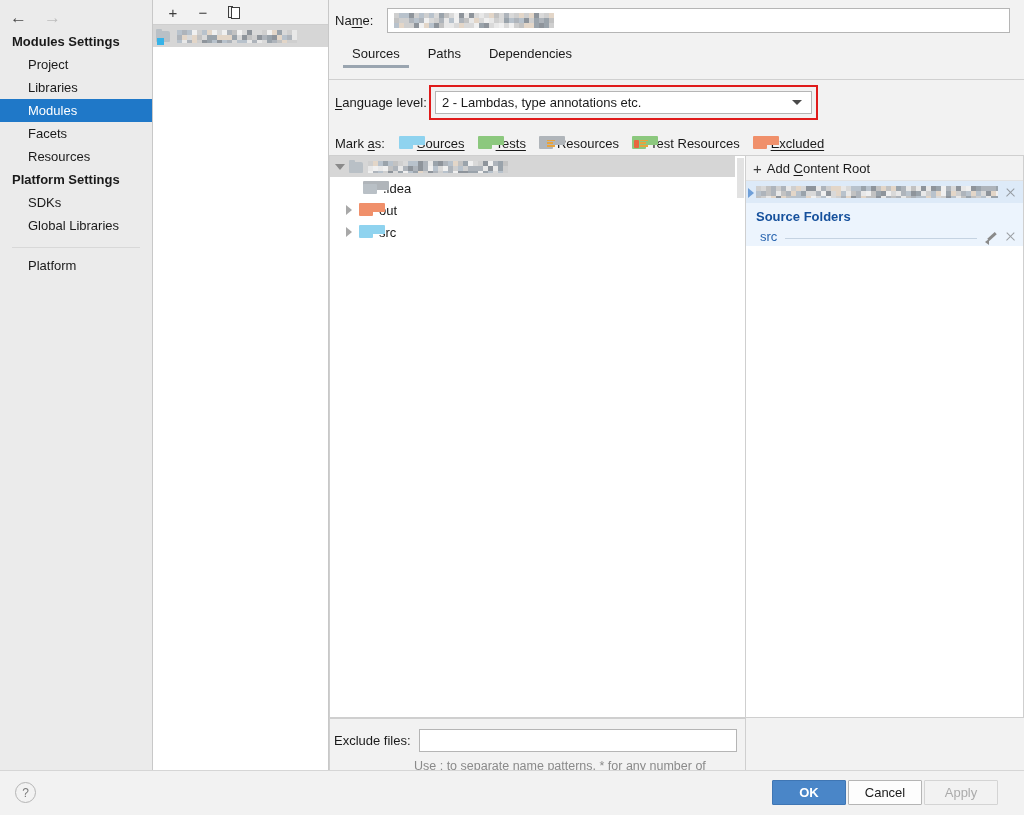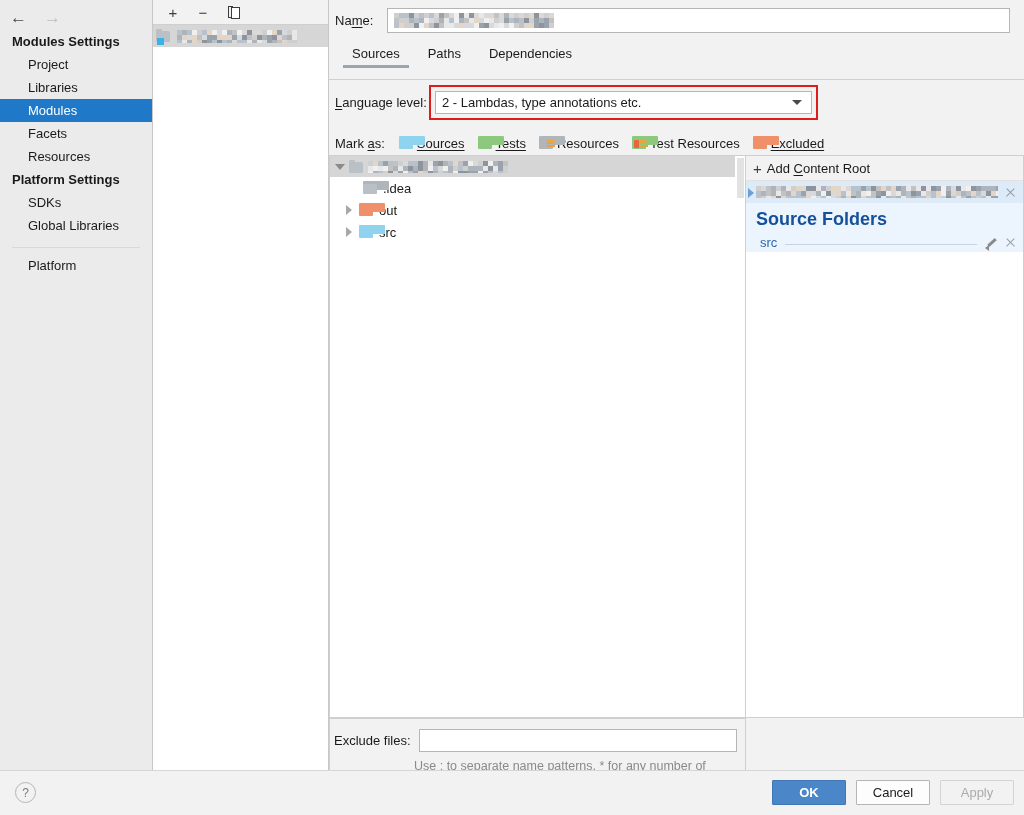--- a/index.html
+++ b/index.html
@@ -158,21 +158,21 @@
     height: 22px; display: flex; align-items: center; padding: 0 6px 0 10px; gap: 6px;
     background: #ddeaf8;
   }
   .rp-root .blur { flex: 1; }
   .xico { width: 13px; height: 13px; position: relative; flex: none; opacity: .55; }
   .xico:before, .xico:after {
     content: ""; position: absolute; left: 1px; top: 6px; width: 11px; height: 1.4px; background: #5a5a5a;
   }
   .xico:before { transform: rotate(45deg); }
   .xico:after  { transform: rotate(-45deg); }
-  .rp-section { padding: 6px 0 2px 10px; font-size: 18px; font-weight: bold; color: #15509c; }
+  .rp-section { padding: 6px 0 2px 10px; font-size: 13px; font-weight: bold; color: #15509c; }
   .rp-item { display: flex; align-items: center; height: 20px; padding: 0 6px 0 14px; gap: 6px; }
   .rp-item .txt { color: #2a66b0; font-size: 13px; }
   .rp-item .dots { flex: 1; border-bottom: 1px solid #c5d3e2; margin: 0 2px 4px 2px; height: 10px; }
   .pencil { width: 13px; height: 13px; position: relative; flex: none; }
   .pencil .shaft { position: absolute; left: 2px; top: 5px; width: 10px; height: 3px;
                    background: #8a8a8a; transform: rotate(-42deg); }
   .pencil .tip { position: absolute; left: 0px; top: 9px; width: 0; height: 0;
                  border-top: 3px solid transparent; border-bottom: 3px solid transparent;
                  border-right: 4px solid #8a8a8a; }
   .rp-tree-arrow { position: absolute; left: 0; top: 26px; width: 10px; height: 22px;
@@ -193,21 +193,21 @@
   
   .footer {
     position: absolute; left: 0; bottom: 0; width: 1024px; height: 45px;
     background: #f2f2f2; border-top: 1px solid #d6d6d6;
   }
   .help-btn {
     position: absolute; left: 15px; top: 11px; width: 21px; height: 21px; border-radius: 50%;
     border: 1px solid #b5b5b5; background: #f2f2f2; color: #7a7a7a;
     font-size: 12px; display: flex; align-items: center; justify-content: center;
   }
-  .btns { position: absolute; right: 10px; top: 9px; display: flex; gap: 10px; }
+  .btns { position: absolute; right: 26px; top: 9px; display: flex; gap: 2px; }
   .btn { height: 25px; min-width: 74px; border: 1px solid #b5b5b5; background: #fdfdfd;
          font-size: 13px; display: flex; align-items: center; justify-content: center; border-radius: 1px; }
   .btn.primary { background: #4a86c8; border-color: #3f76b4; color: #ffffff; font-weight: bold; }
   .btn.disabled { color: #ababab; background: #f2f2f2; border-color: #d4d4d4; }
 </style>
 </head>
 <body>
 
 <div class="dialog">
 

